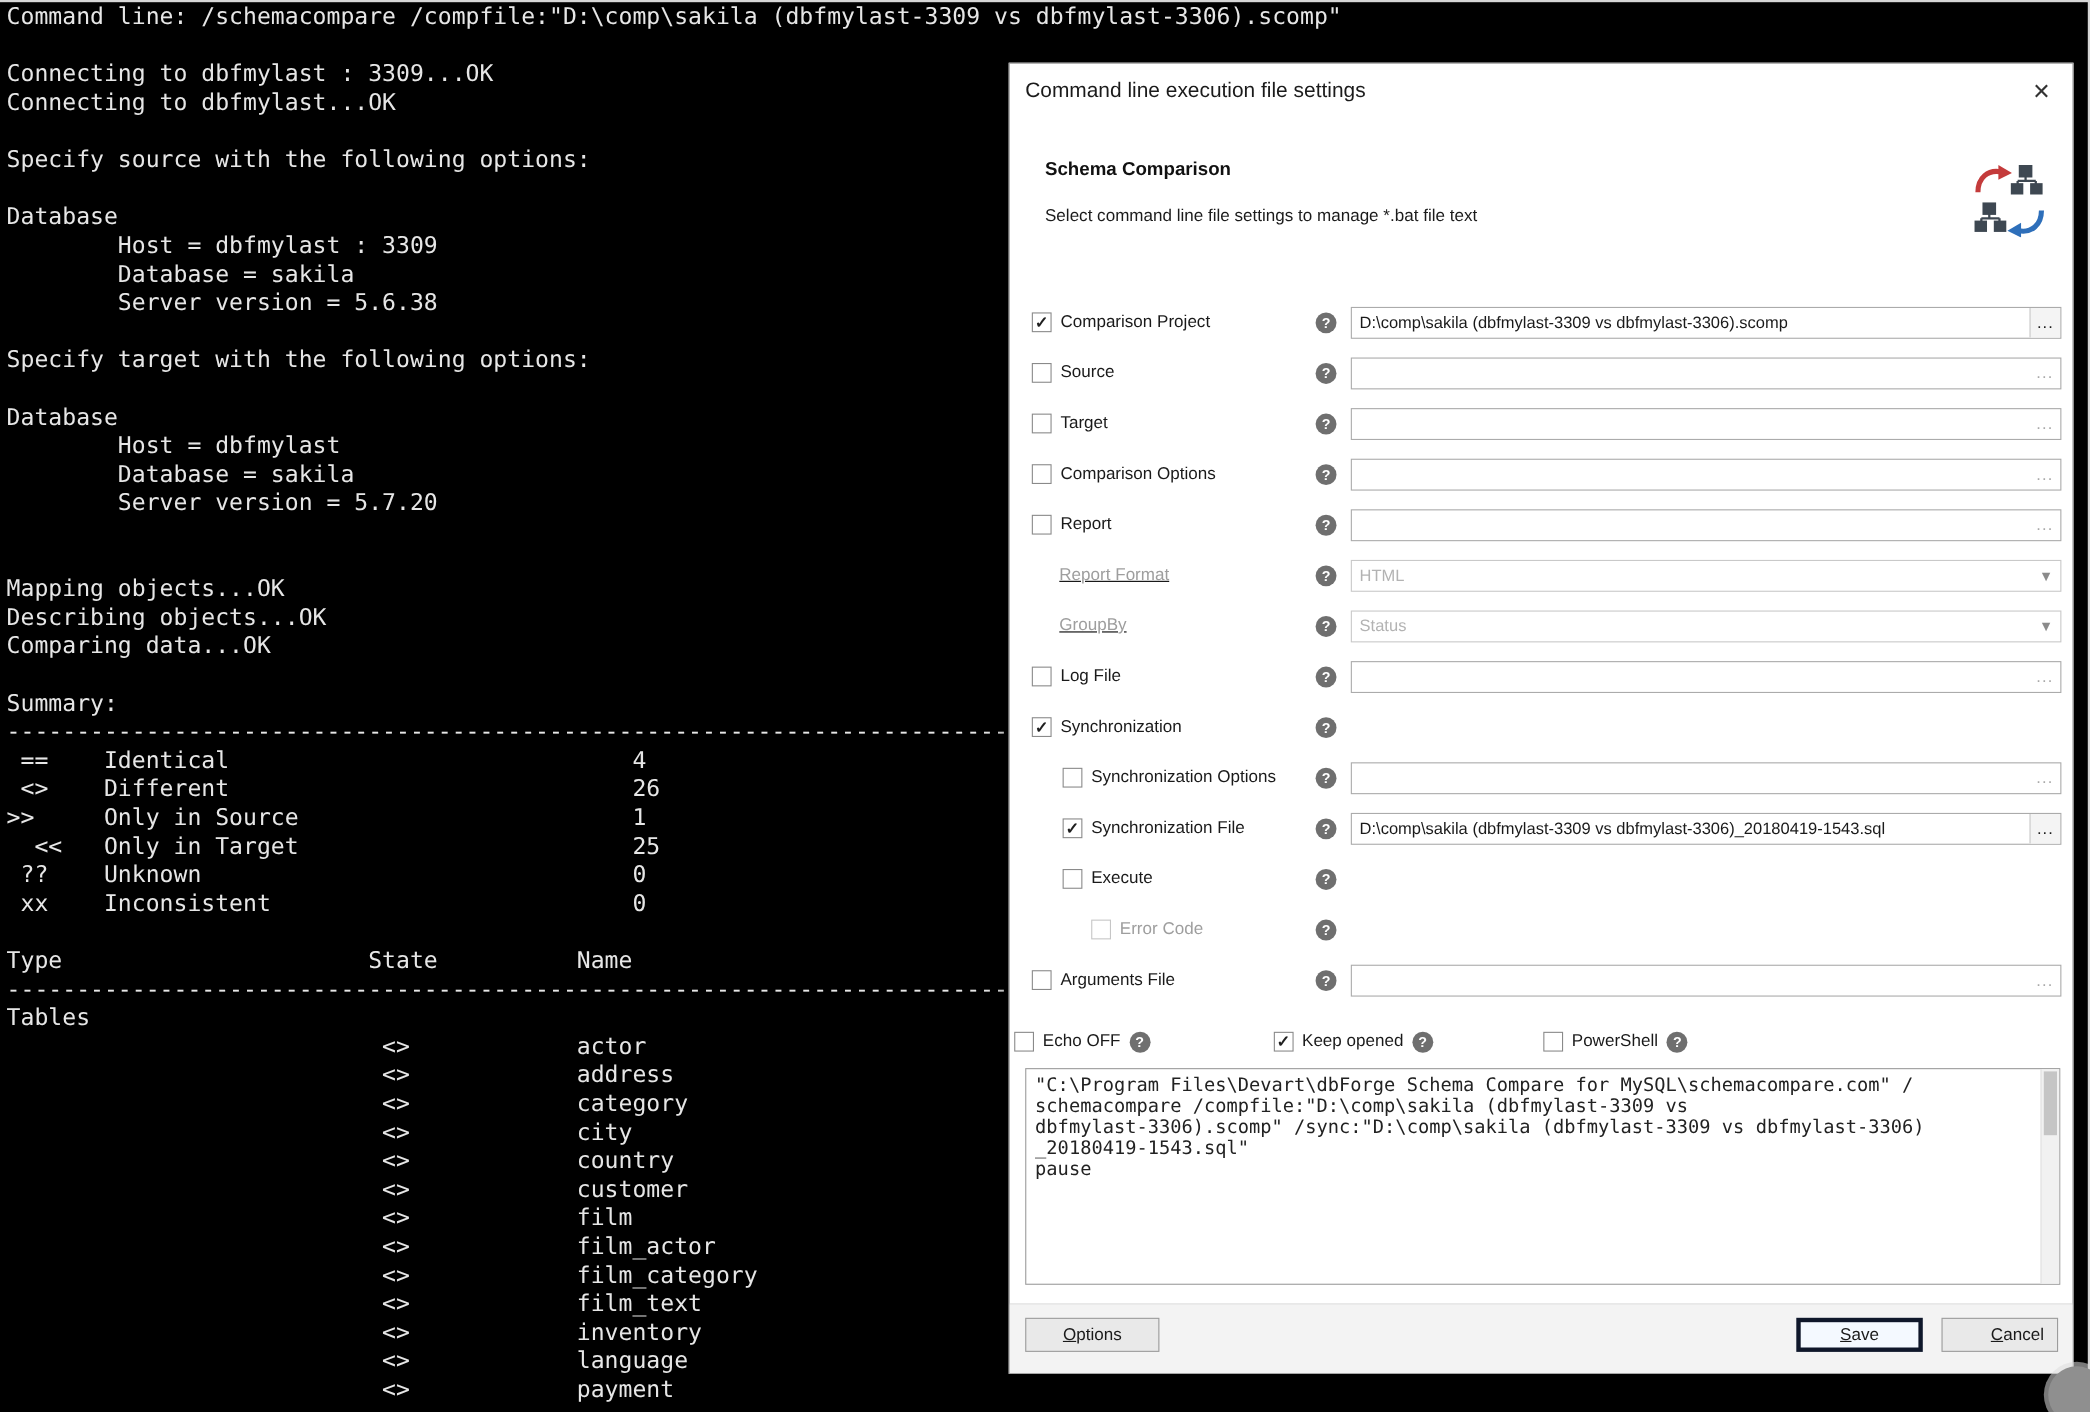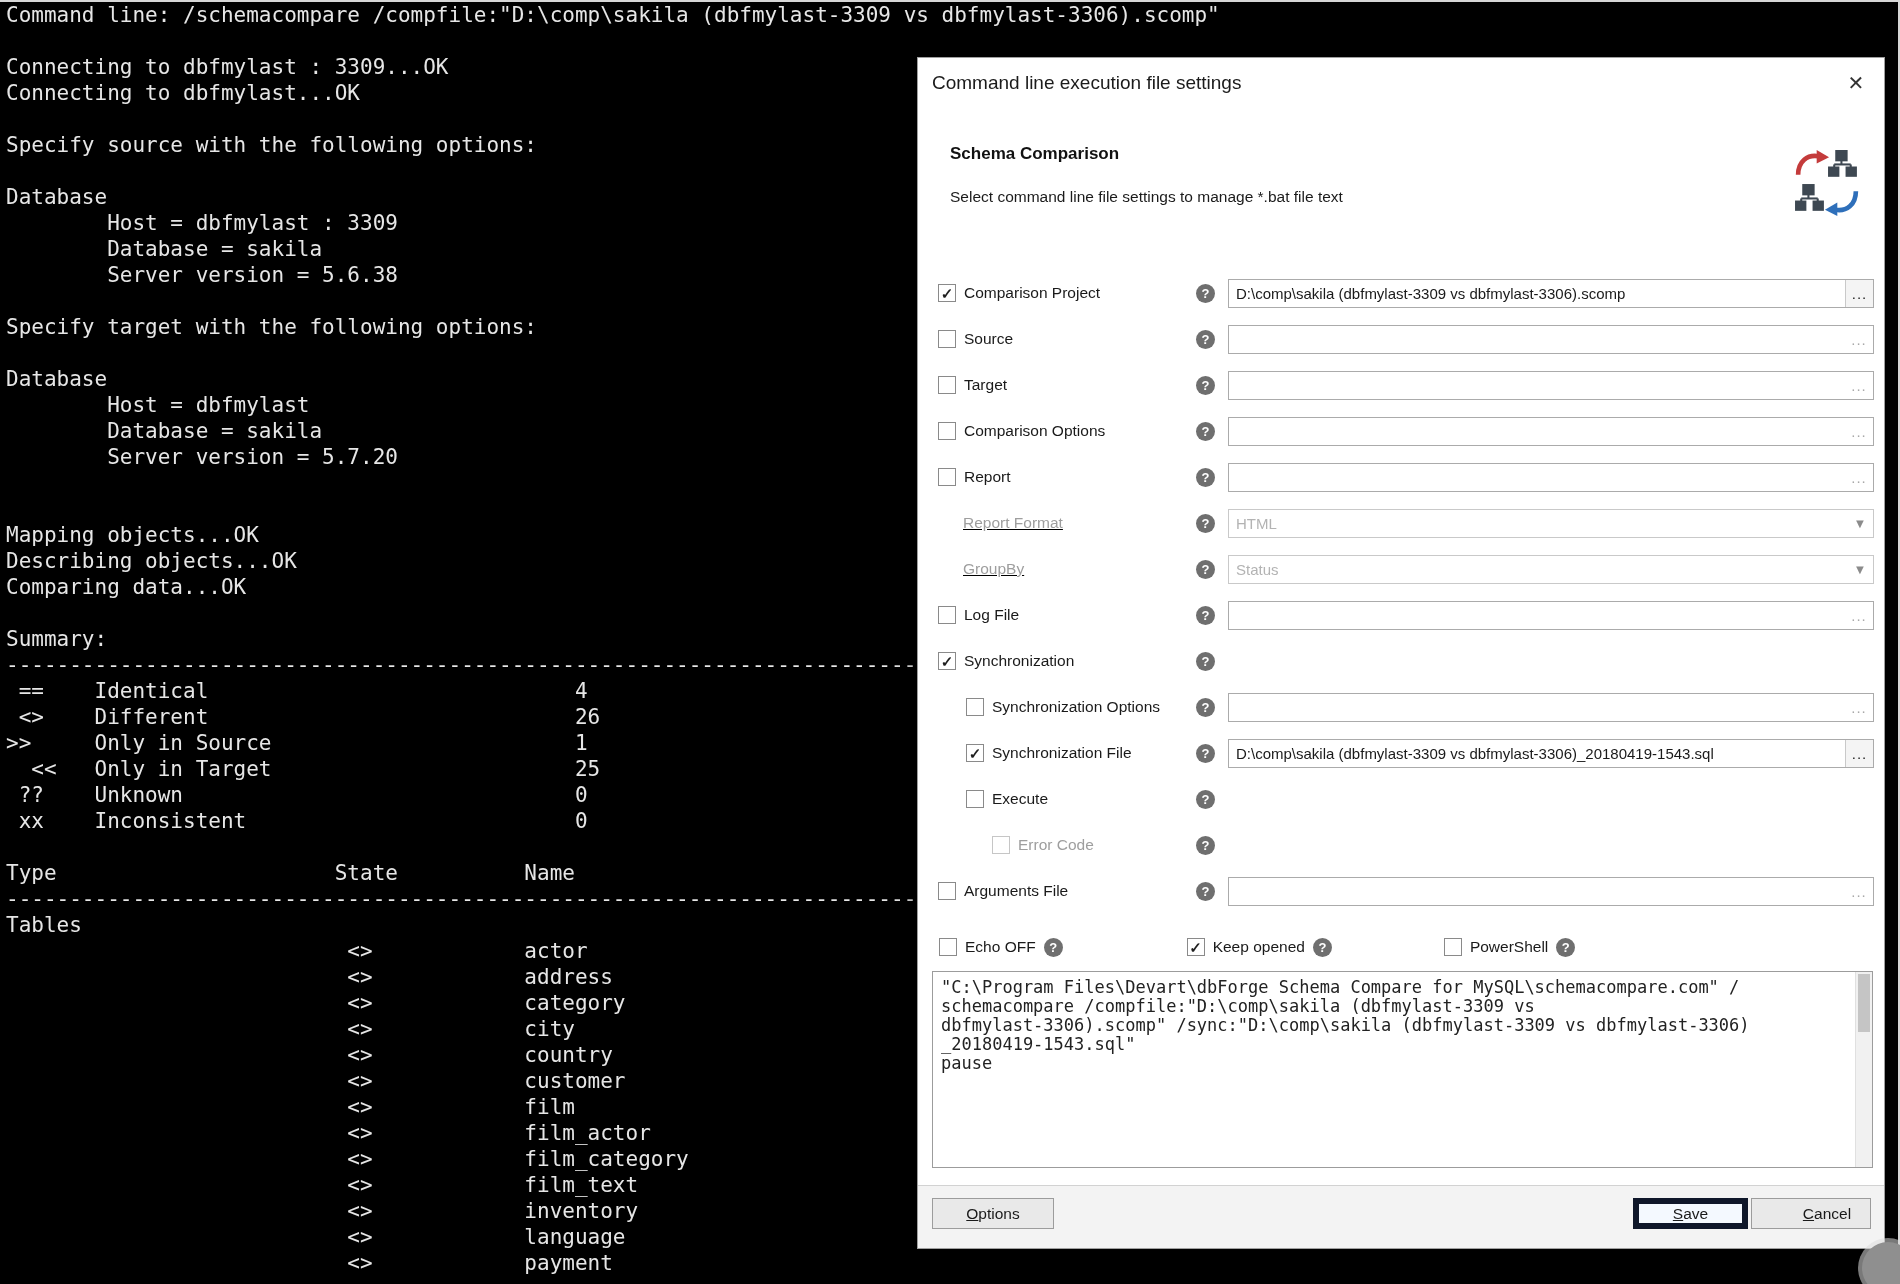--- a/index.html
+++ b/index.html
@@ -56,40 +56,40 @@
   .field { height:29px; flex:1; margin-left:13px; border:1px solid #ababab; background:#fff;
     display:flex; align-items:center; padding-left:7px; overflow:hidden; cursor:text; }
   .fval { font-size:15px; color:#1a1a1a; white-space:nowrap; overflow:hidden; }
   .browse { margin-left:auto; width:28px; align-self:stretch; display:flex; align-items:center; justify-content:center;
     color:#a9a9a9; font-size:15px; letter-spacing:1px; cursor:pointer; flex:0 0 28px; }
   .browse.on { color:#1c1c1c; border-left:1px solid #c9c9c9; background:#f4f4f4; }
   .field.select .fval { color:#b3b3b3; }
   .field.select { border-color:#c9c9c9; }
   .drop { margin-left:auto; width:26px; text-align:center; color:#8b8b8b; font-size:13px; flex:0 0 26px; cursor:pointer; }
 
-  .opts { position:absolute; top:874px; left:21px; right:10px; height:30px; display:flex; align-items:center;gap:12px; }
+  .opts { position:absolute; top:874px; left:4px; right:10px; height:30px; display:flex; align-items:center; }
   .optgroup { display:flex; align-items:center; gap:8px; }
   .optgroup.g2 { margin-left:112px; }
   .optgroup.g3 { margin-left:100px; }
 
   .bat { position:absolute; top:913px; left:14px; width:941px; height:197px; border:1px solid #9c9c9c; background:#fff; display:flex; }
   .bat-text { flex:1; padding:6px 4px 6px 8px; font-family:"DejaVu Sans Mono", monospace; font-size:17px; line-height:19px;
     color:#222; white-space:pre-wrap; overflow:hidden; cursor:text; }
   .bat-scroll { width:17px; background:#f1f1f1; border-left:1px solid #e0e0e0; position:relative; }
   .bat-thumb { position:absolute; top:2px; left:2px; right:2px; height:58px; background:#c5c5c5; cursor:pointer; }
 
   .footer-sep { position:absolute; top:1127px; left:0; right:0; height:1px; background:#d2d2d2; }
   .footer { position:absolute; top:1128px; left:0; right:0; bottom:0; background:#f3f3f3; }
   .btn { position:absolute; top:12px; height:31px; background:#e9e9e9; border:1px solid #9c9c9c;
     display:flex; align-items:center; justify-content:center; font-size:15.5px; color:#1a1a1a; cursor:pointer; }
   .btn .btn-label { display:inline-block; }
   .btn .btn-label::first-letter { text-decoration:underline; }
   .btn-validate { left:14px; width:122px; }
-  .btn-save { right:136px; width:115px; border:6px solid #0f172a; background:#f4f9ff; }
-  .btn-cancel { right:13px; width:120px;padding-left:32px; }
+  .btn-save { right:136px; width:115px; border:4px solid #0f172a; background:#f4f9ff; }
+  .btn-cancel { right:13px; width:106px;padding-left:32px; }
 </style>
 </head>
 <body>
 
 <div class="frame-top"></div>
 <div class="frame-right"></div>
 <div class="corner-blob"></div>
 
 <pre class="terminal">Command line: /schemacompare /compfile:"D:\comp\sakila (dbfmylast-3309 vs dbfmylast-3306).scomp"
 

